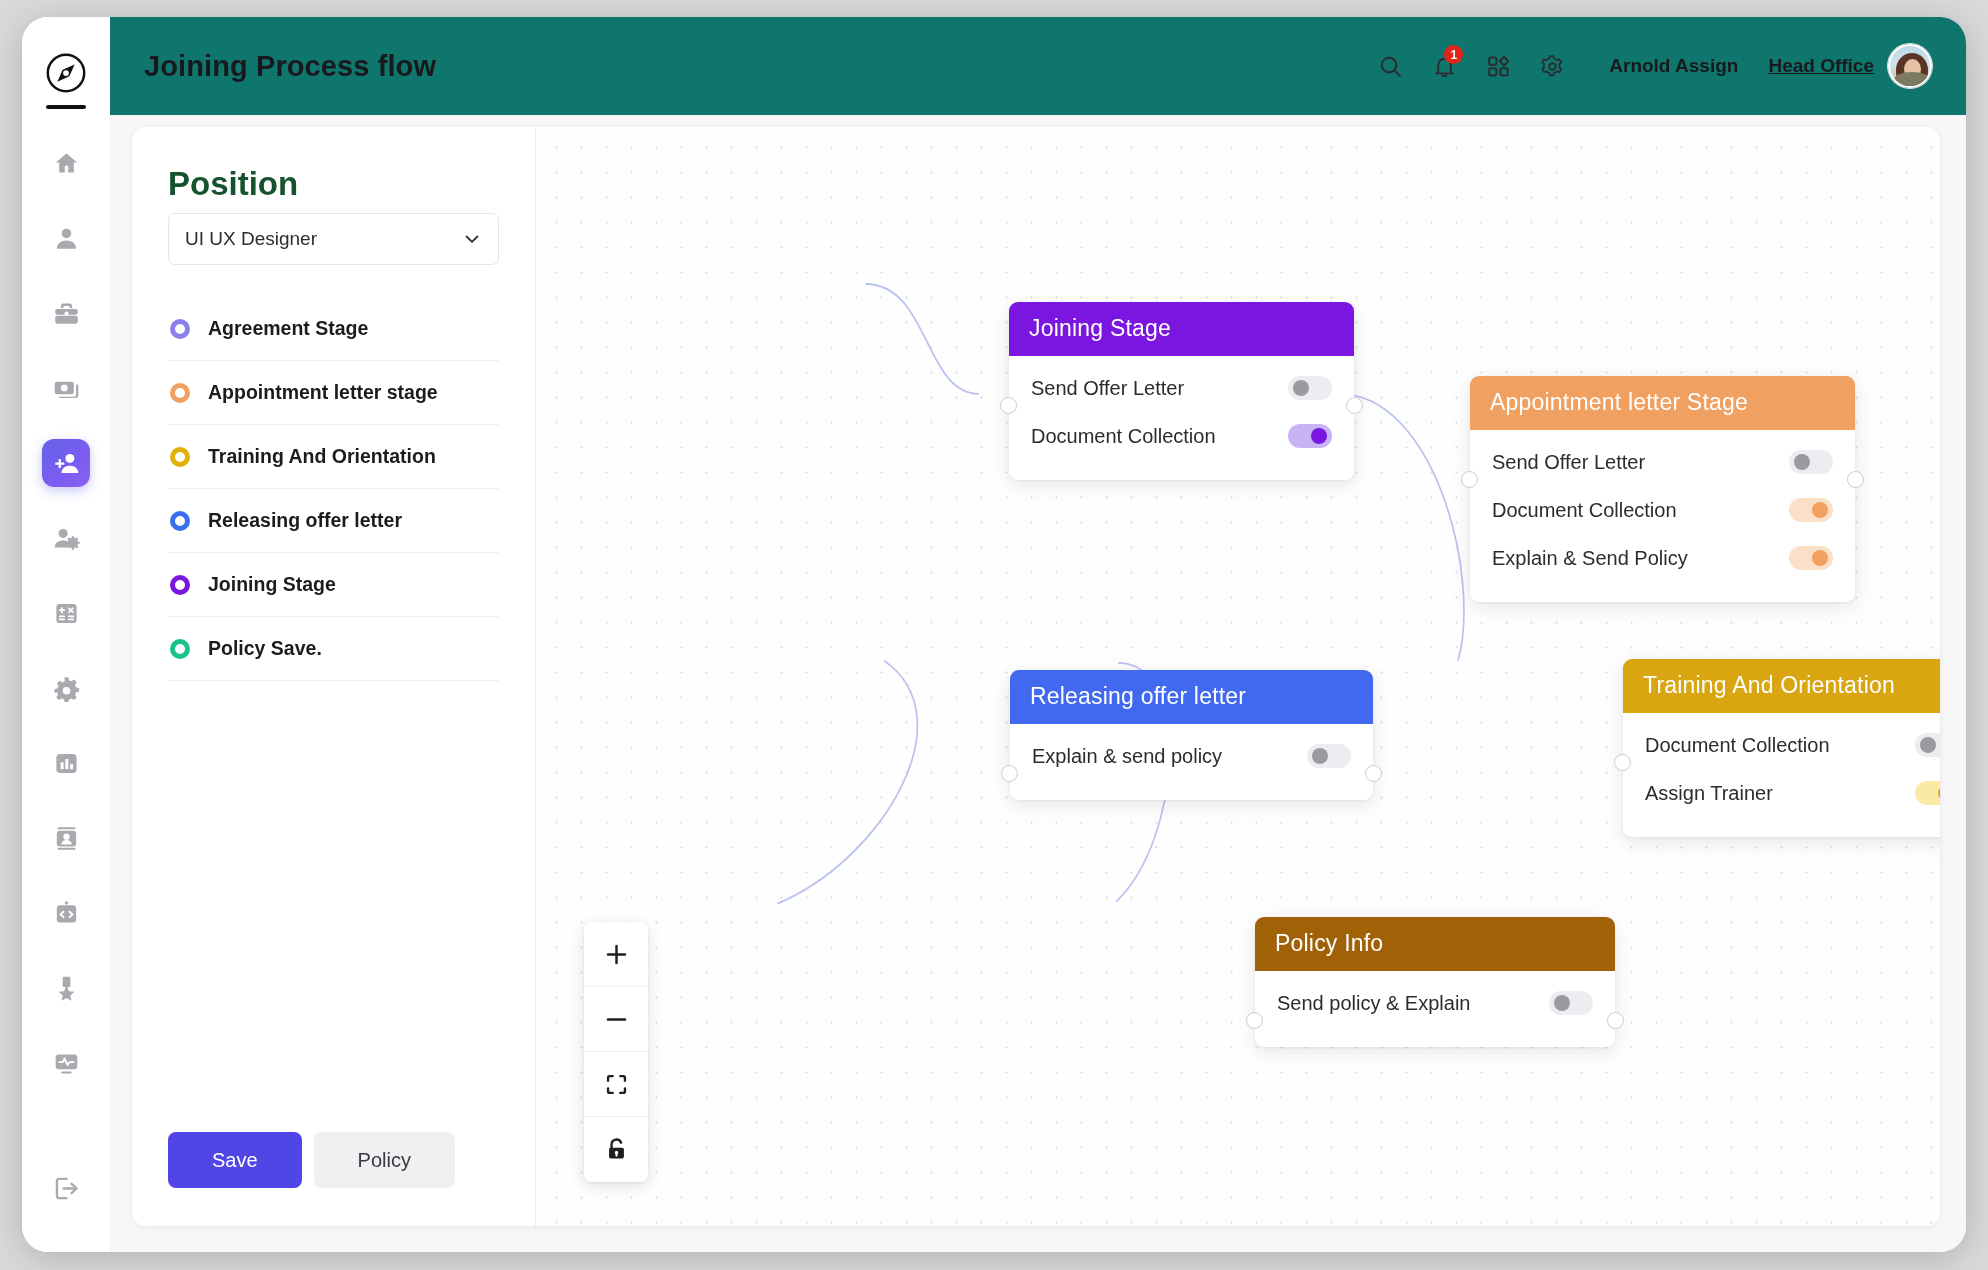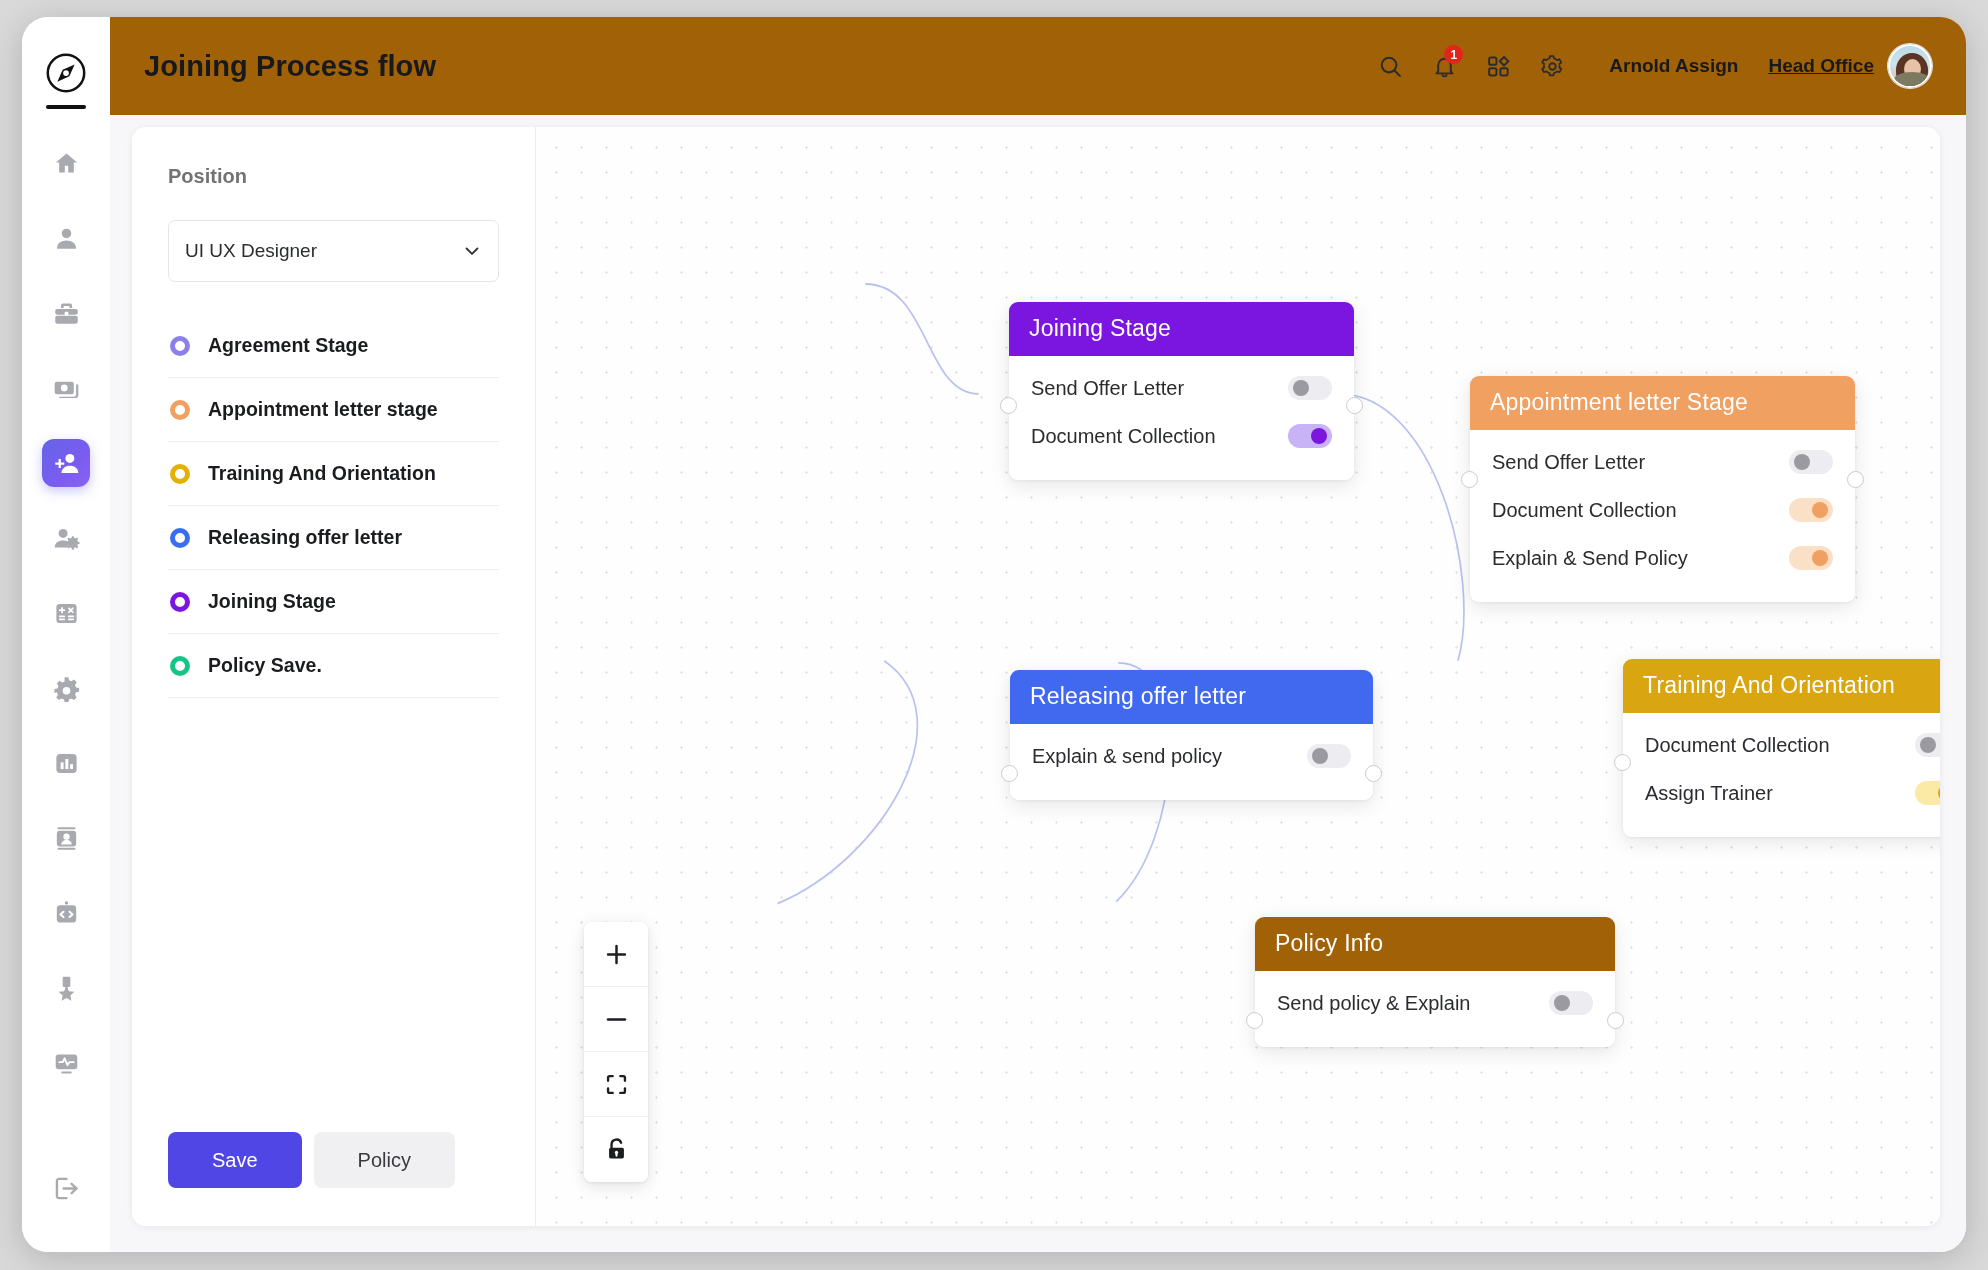--- a/index.html
+++ b/index.html
@@ -54,21 +54,21 @@
   .rail-logout { margin-bottom: 40px; }
 
   
   .content { flex: 1 1 auto; display: flex; flex-direction: column; min-width: 0; }
 
   
   .topbar {
     height: 98px; flex: 0 0 98px;
     display: flex; align-items: center;
     padding: 0 34px 0 34px;
-    background: #a16207;
+    background: #0f766e;
   }
   .page-title { font-size: 29px; font-weight: bold; color: #18191c; letter-spacing: .1px; }
   .topbar-right { margin-left: auto; display: flex; align-items: center; gap: 0; }
   .icon-btn {
     width: 46px; height: 46px; margin-left: 8px;
     display: flex; align-items: center; justify-content: center;
     position: relative; cursor: pointer; color: #2b2c30;
   }
   .icon-btn svg { width: 25px; height: 25px; display: block; }
   .badge {
@@ -107,23 +107,23 @@
   }
 
   
   .panel {
     width: 404px; flex: 0 0 404px;
     border-right: 1px solid #ececf0;
     padding: 38px 36px 0 36px;
     display: flex; flex-direction: column;
     background: #fff;
   }
-  .panel-title { font-size: 20px; font-weight: bold; color: #737373; margin-bottom: 32px; }
+  .panel-title { font-size: 33px; font-weight: bold; color: #14532d; margin-bottom: 10px; }
   .select-wrap {
-    height: 62px; border: 1px solid #e6e6ea; border-radius: 7px;
+    height: 52px; border: 1px solid #e6e6ea; border-radius: 7px;
     display: flex; align-items: center; padding: 0 16px;
     cursor: pointer; background: #fff; margin-bottom: 32px;
   }
   .select-value { font-size: 19px; color: #2c2d31; }
   .select-caret { margin-left: auto; color: #33343a; display: flex; }
   .select-caret svg { width: 20px; height: 20px; }
 
   .stage-list { display: flex; flex-direction: column; }
   .stage-row {
     display: flex; align-items: center; gap: 18px;

